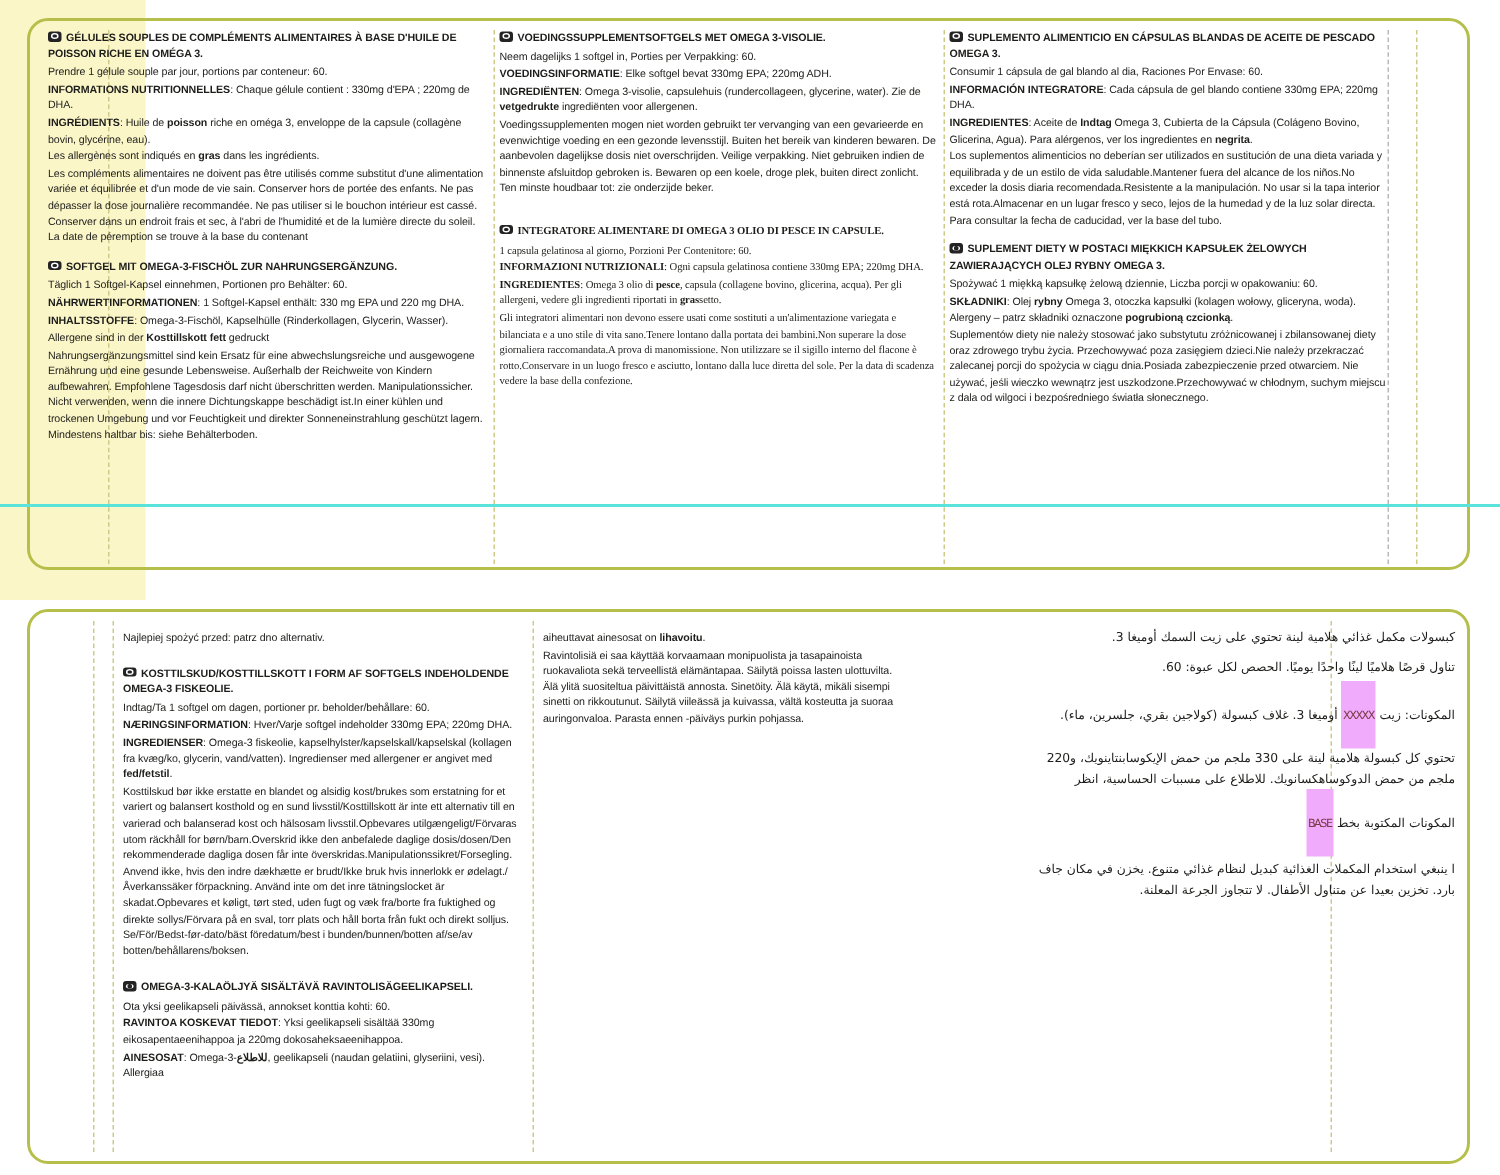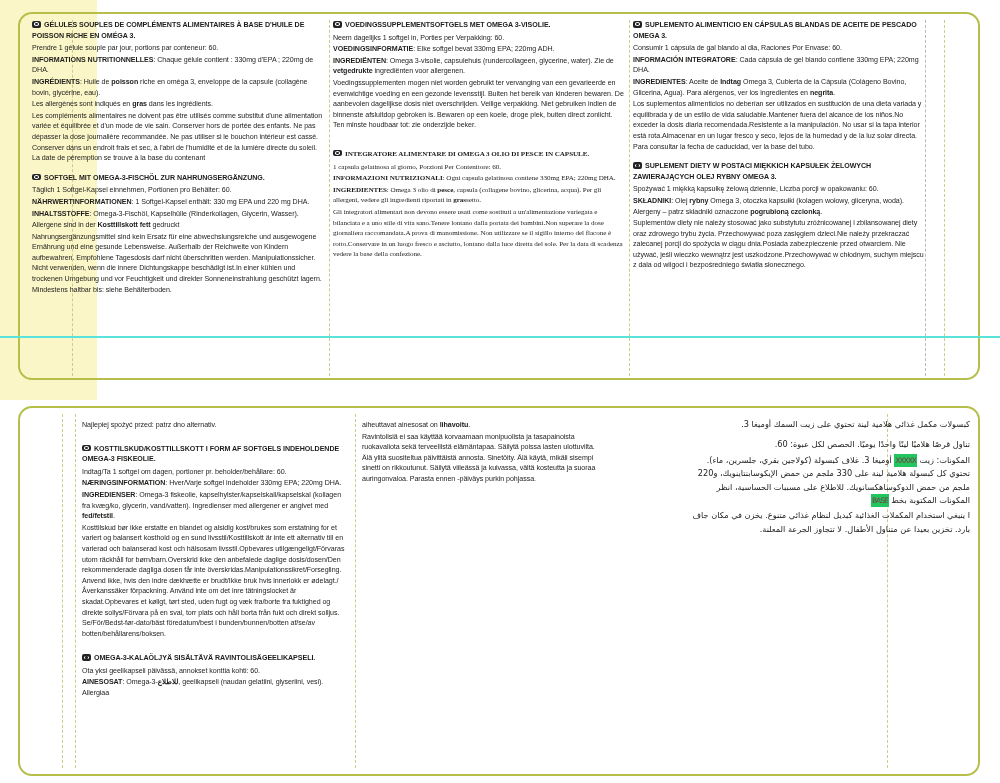--- a/index.html
+++ b/index.html
@@ -96,25 +96,25 @@
     direction:rtl;
     text-align:right;
     font-size:8.2px;
     line-height:13.4px;
     font-family:"DejaVu Sans", sans-serif;
     margin:0 0 2px 0;
   }
   .ar.sp{margin-bottom:7px;}
   .redacted{
     display:inline-block;
-    background:#22c55e;
+    background:#f0abfc;
     color:#7a3b47;
     letter-spacing:-1px;
     font-size:7.5px;
-    padding:0 1px;
+    padding:16px 1px;
   }
 </style>
 </head>
 <body>
 
 <div id="yellow-band"></div>
 
 <div class="panel" id="panel-top"></div>
 <div class="vdash" style="left:72px;top:20px;height:356px;"></div>
 <div class="vdash" style="left:329px;top:20px;height:356px;"></div>
@@ -196,20 +196,21 @@
     <div class="h"><span class="flag"></span><span>KOSTTILSKUD/KOSTTILLSKOTT I FORM AF SOFTGELS INDEHOLDENDE OMEGA-3 FISKEOLIE.</span></div>
     <p class="t">Indtag/Ta 1 softgel om dagen, portioner pr. beholder/behållare: 60.</p>
     <p class="t"><b>NÆRINGSINFORMATION</b>: Hver/Varje softgel indeholder 330mg EPA; 220mg DHA.</p>
     <p class="t"><b>INGREDIENSER</b>: Omega-3 fiskeolie, kapselhylster/kapselskall/kapselskal (kollagen fra kvæg/ko, glycerin, vand/vatten). Ingredienser med allergener er angivet med <b>fed/fetstil</b>.</p>
     <p class="t">Kosttilskud bør ikke erstatte en blandet og alsidig kost/brukes som erstatning for et variert og balansert kosthold og en sund livsstil/Kosttillskott är inte ett alternativ till en varierad och balanserad kost och hälsosam livsstil.Opbevares utilgængeligt/Förvaras utom räckhåll for børn/barn.Overskrid ikke den anbefalede daglige dosis/dosen/Den rekommenderade dagliga dosen får inte överskridas.Manipulationssikret/Forsegling. Anvend ikke, hvis den indre dækhætte er brudt/Ikke bruk hvis innerlokk er ødelagt./Åverkanssäker förpackning. Använd inte om det inre tätningslocket är skadat.Opbevares et køligt, tørt sted, uden fugt og væk fra/borte fra fuktighed og direkte sollys/Förvara på en sval, torr plats och håll borta från fukt och direkt solljus. Se/För/Bedst-før-dato/bäst föredatum/best i bunden/bunnen/botten af/se/av botten/behållarens/boksen.</p>
   </div>
 
   <div class="blk" style="margin-top:14px;">
     <div class="h"><span class="flag"></span><span>OMEGA-3-KALAÖLJYÄ SISÄLTÄVÄ RAVINTOLISÄGEELIKAPSELI.</span></div>
     <p class="t">Ota yksi geelikapseli päivässä, annokset konttia kohti: 60.</p>
+    <p class="t"><b>RAVINTOA KOSKEVAT TIEDOT</b>: Yksi geelikapseli sisältää 330mg eikosapentaeenihappoa ja 220mg dokosaheksaeenihappoa.</p>
     <p class="t"><b>AINESOSAT</b>: Omega-3-<b>للاطلاع</b>, geelikapseli (naudan gelatiini, glyseriini, vesi). Allergiaa</p>
   </div>
 </div>
 
 <div class="col" id="bm" style="left:362px;top:420px;width:238px;">
   <div class="blk">
     <p class="t">aiheuttavat ainesosat on <b>lihavoitu</b>.</p>
     <p class="t">Ravintolisiä ei saa käyttää korvaamaan monipuolista ja tasapainoista ruokavaliota sekä terveellistä elämäntapaa. Säilytä poissa lasten ulottuvilta. Älä ylitä suositeltua päivittäistä annosta. Sinetöity. Älä käytä, mikäli sisempi sinetti on rikkoutunut. Säilytä viileässä ja kuivassa, vältä kosteutta ja suoraa auringonvaloa. Parasta ennen -päiväys purkin pohjassa.</p>
   </div>
 </div>

